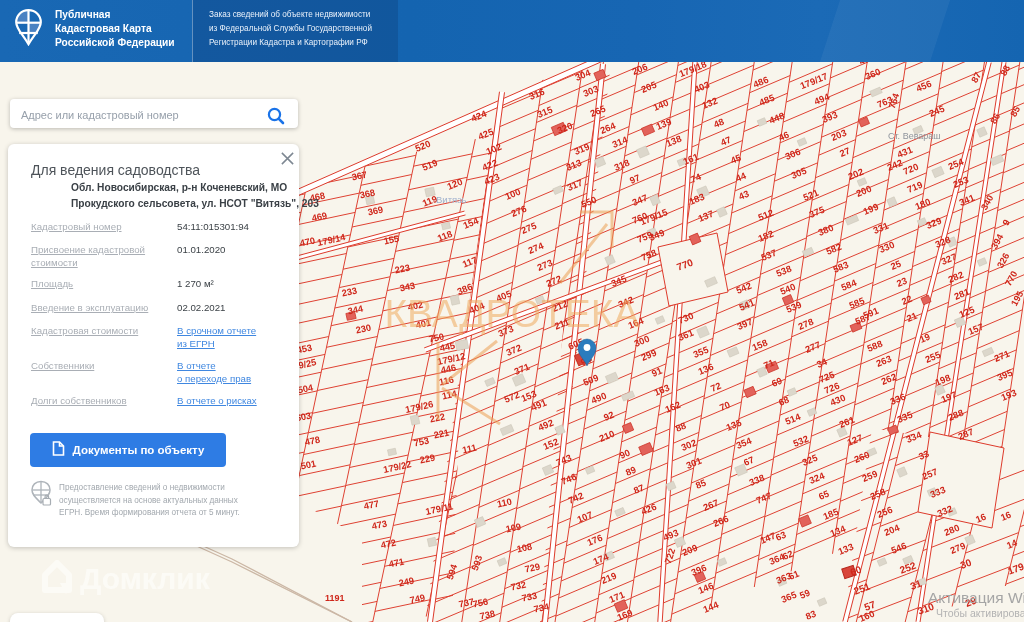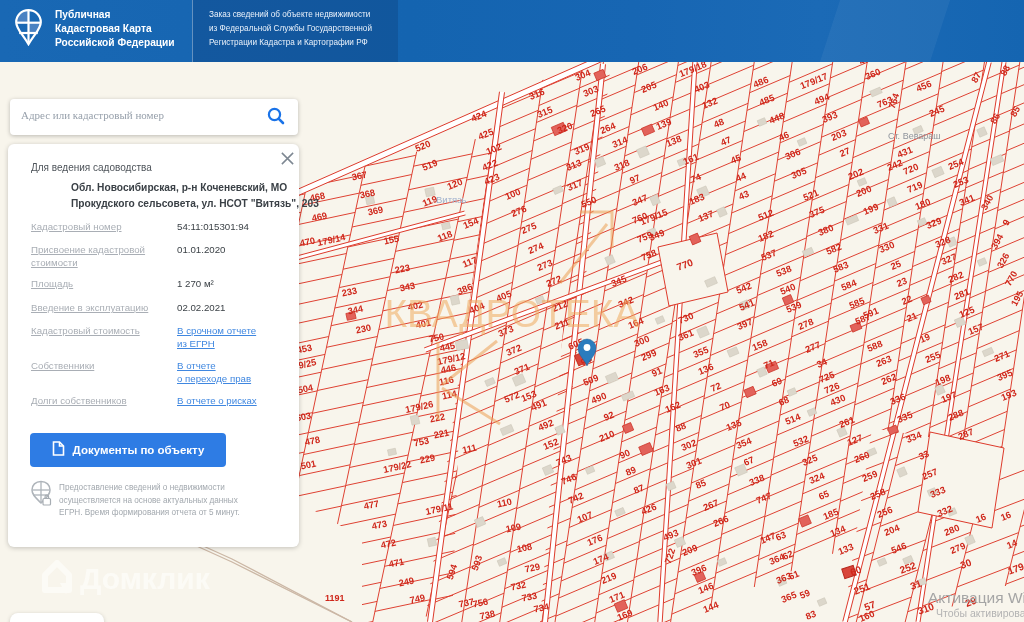--- a/index.html
+++ b/index.html
@@ -3,27 +3,27 @@
 <style>
 * { margin:0; padding:0; box-sizing:border-box; }
 html,body { width:1024px; height:622px; overflow:hidden; font-family:"Liberation Sans",sans-serif; }
 .stage { position:relative; width:1024px; height:622px; background:#f8f5ec; }
 .hdr { position:absolute; left:0; top:0; width:1024px; height:62px;
   background:linear-gradient(90deg,#1968b4 0%,#1766b2 18%,#1464b0 40%,#1766b3 62%,#1b6ab6 80%,#1565b1 100%); }
 .hdr .dark { position:absolute; left:192px; top:0; width:206px; height:62px; background:rgba(5,30,70,0.18); }
 .hdr .sheen { position:absolute; left:830px; top:0; width:110px; height:62px; background:rgba(255,255,255,0.05); transform:skewX(-18deg); }
 .hdr .title { position:absolute; left:55px; top:8px; color:#fff; font-size:10.2px; font-weight:700; line-height:14px; }
 .hdr .sub { position:absolute; left:209px; top:8px; color:#e8f0fa; font-size:8.2px; line-height:14px; }
-.sbox { position:absolute; left:10px; top:99px; width:288px; height:36px; background:#fff; border-radius:4px;
-  box-shadow:0 1px 4px rgba(0,0,0,0.25);font-family:Liberation Serif, serif; }
+.sbox { position:absolute; left:10px; top:99px; width:288px; height:29px; background:#fff; border-radius:4px;
+  box-shadow:0 1px 4px rgba(0,0,0,0.25); }
 .sbox .ph { position:absolute; left:11px; top:10px; font-size:11px; color:#97a0ab; }
 .card { position:absolute; left:8px; top:144px; width:291px; height:403px; background:#fff; border-radius:6px;
   box-shadow:0 1px 5px rgba(0,0,0,0.22); }
 .card .close { position:absolute; right:4px; top:7px; width:15px; height:15px; }
-.c1 { position:absolute; left:23px; top:18px; font-size:10px; color:#4e545a;text-align:center; }
+.c1 { position:absolute; left:23px; top:18px; font-size:14px; color:#4e545a;text-align:center; }
 .c2 { position:absolute; left:23px; top:36px; width:248px; font-size:10.2px; font-weight:700; color:#3a4046; line-height:16px;margin-left:40px; }
 .row { position:absolute; left:23px; width:256px; font-size:9.7px; line-height:13px; }
 .row .lab { position:absolute; left:0; top:0; width:140px; color:#a9aeb5;text-decoration:underline; }
 .row .val { position:absolute; left:146px; top:0; width:108px; color:#3c4247; }
 .row .lnk { color:#3f87e0;text-decoration:underline; }
 .btn { position:absolute; left:22px; top:289px; width:196px; height:34px; background:#2e7ce4; border-radius:4px;
   color:#fff; font-size:11.5px; font-weight:700; text-align:center; line-height:34px; }
 .note { position:absolute; left:51px; top:338px; width:200px; font-size:8.2px; line-height:12.6px; color:#a2a8ae; }
 .cardmini { position:absolute; left:10px; top:613px; width:94px; height:20px; background:#fff; border-radius:8px;
   box-shadow:0 1px 4px rgba(0,0,0,0.18); }
@@ -1333,21 +1333,21 @@
       </div>
   <div class="row" style="top:133px;">
         <span class="lab">Площадь</span>
         <span class="val">1 270 м²</span>
       </div>
   <div class="row" style="top:157px;">
         <span class="lab">Введение в эксплуатацию</span>
         <span class="val">02.02.2021</span>
       </div>
   <div class="row" style="top:180px;">
-        <span class="lab">Кадастровый стоимость</span>
+        <span class="lab">Кадастровая стоимости</span>
         <span class="val lnk">В срочном отчете<br>из ЕГРН</span>
       </div>
   <div class="row" style="top:215px;">
         <span class="lab">Собственники</span>
         <span class="val lnk">В отчете<br>о переходе прав</span>
       </div>
   <div class="row" style="top:250px;">
         <span class="lab">Долги собственников</span>
         <span class="val lnk">В отчете о рисках</span>
       </div>

